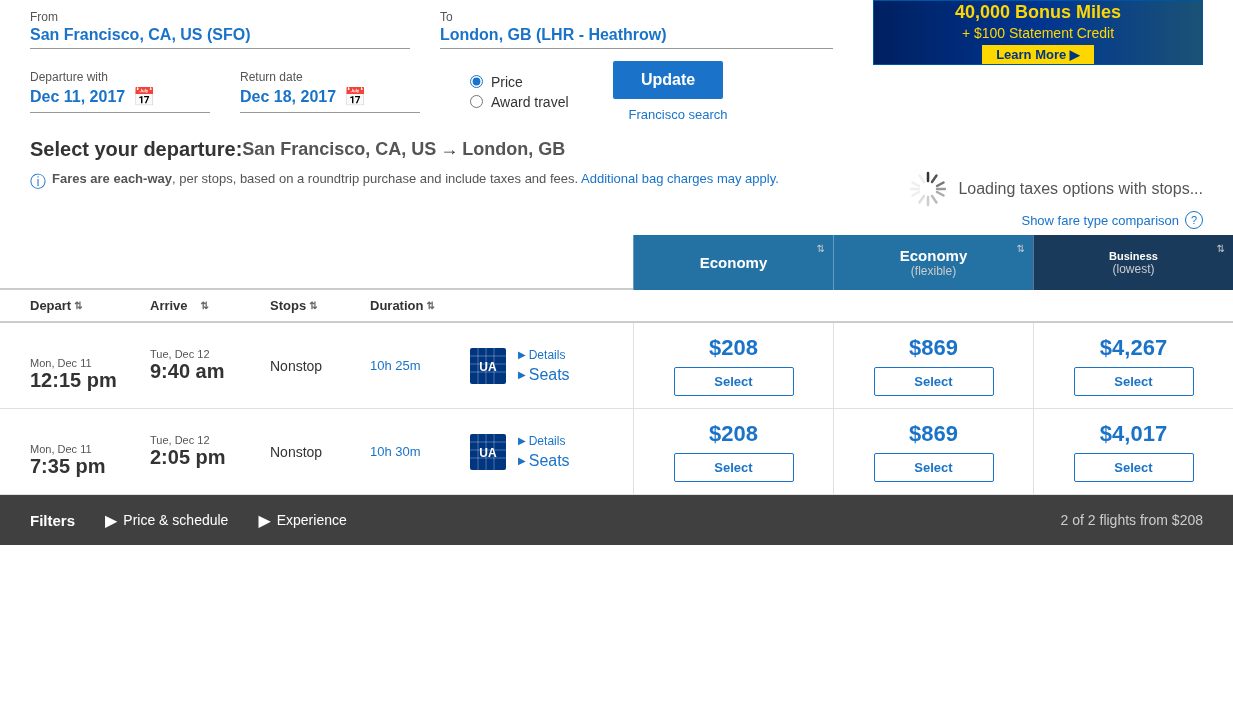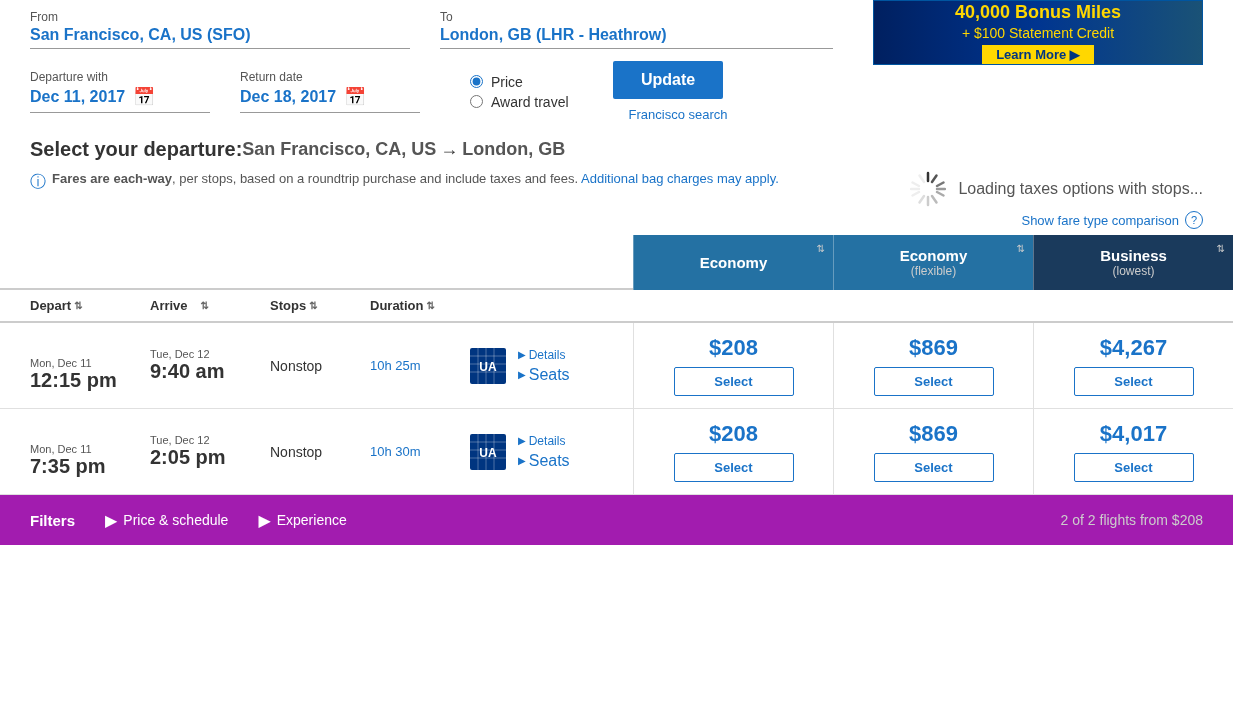--- a/index.html
+++ b/index.html
@@ -33,21 +33,21 @@
     .details-link { color: #1a73c8; font-size: 12px; cursor: pointer; text-decoration: none; }
     .seats-link { color: #1a73c8; font-size: 16px; cursor: pointer; text-decoration: none; }
     .links-col { display: flex; flex-direction: column; gap: 4px; }
     .link-item { display: flex; align-items: center; gap: 3px; }
     .link-arrow { color: #1a73c8; font-size: 10px; }
 
     .fare-cell { width: 200px; display: flex; flex-direction: column; align-items: center; justify-content: center; padding: 12px 8px; border-left: 1px solid #e0e0e0; gap: 6px; }
     .price { font-size: 22px; font-weight: bold; color: #1a73c8; }
     .select-btn { background: #fff; border: 1.5px solid #1a73c8; color: #1a73c8; padding: 6px 28px; font-size: 13px; cursor: pointer; font-weight: bold; border-radius: 2px; width: 120px; text-align: center; }
 
-    .bottom-bar { background: #a21caf; color: #fff; display: flex; align-items: center; padding: 0 30px; height: 50px; gap: 30px; }
+    .bottom-bar { background: #404040; color: #fff; display: flex; align-items: center; padding: 0 30px; height: 50px; gap: 30px; }
     .col-econ-hdr { width: 200px; background: #2471a3; display: flex; flex-direction: column; align-items: center; justify-content: center; padding: 10px; border-left: 1px solid rgba(255,255,255,0.2); }
     .col-biz-hdr { width: 200px; background: #1a3a5c; display: flex; flex-direction: column; align-items: center; justify-content: center; padding: 10px; border-left: 1px solid rgba(255,255,255,0.2); }
   </style>
 </head>
 <body>
 
 <div style="max-width:1233px; background:#fff;">
 
   <div class="top-section">
     <div class="search-fields" style="flex:1;">
@@ -154,21 +154,21 @@
         <div class="col-econ-hdr" style="width:200px; background:#2471a3; display:flex; flex-direction:column; align-items:center; justify-content:center; padding:12px; border-left:1px solid rgba(255,255,255,0.3); position:relative;">
           <span style="color:#fff; font-size:15px; font-weight:bold;">Economy</span>
           <span style="position:absolute; top:8px; right:8px; color:#ccc; font-size:10px;">⇅</span>
         </div>
         <div class="col-econ-hdr" style="width:200px; background:#2471a3; display:flex; flex-direction:column; align-items:center; justify-content:center; padding:12px; border-left:1px solid rgba(255,255,255,0.3); position:relative;">
           <span style="color:#fff; font-size:15px; font-weight:bold;">Economy</span>
           <span style="color:#ccc; font-size:12px;">(flexible)</span>
           <span style="position:absolute; top:8px; right:8px; color:#ccc; font-size:10px;">⇅</span>
         </div>
         <div class="col-biz-hdr" style="width:200px; background:#1a3a5c; display:flex; flex-direction:column; align-items:center; justify-content:center; padding:12px; border-left:1px solid rgba(255,255,255,0.3); position:relative;">
-          <span style="color:#fff; font-size:15px; font-weight:bold;">Business</span>
+          <span style="color:#fff; font-size:11px; font-weight:bold;">Business</span>
           <span style="color:#ccc; font-size:12px;">(lowest)</span>
           <span style="position:absolute; top:8px; right:8px; color:#ccc; font-size:10px;">⇅</span>
         </div>
       </div>
     </div>
 
     <div style="display:flex; border-bottom:2px solid #ccc; align-items:center;">
       <div style="flex:1; display:flex; padding:8px 30px; gap:0;">
         <div style="width:120px; display:flex; align-items:center; gap:3px; font-size:13px; font-weight:bold; cursor:pointer;">
           <span>Depart</span>

